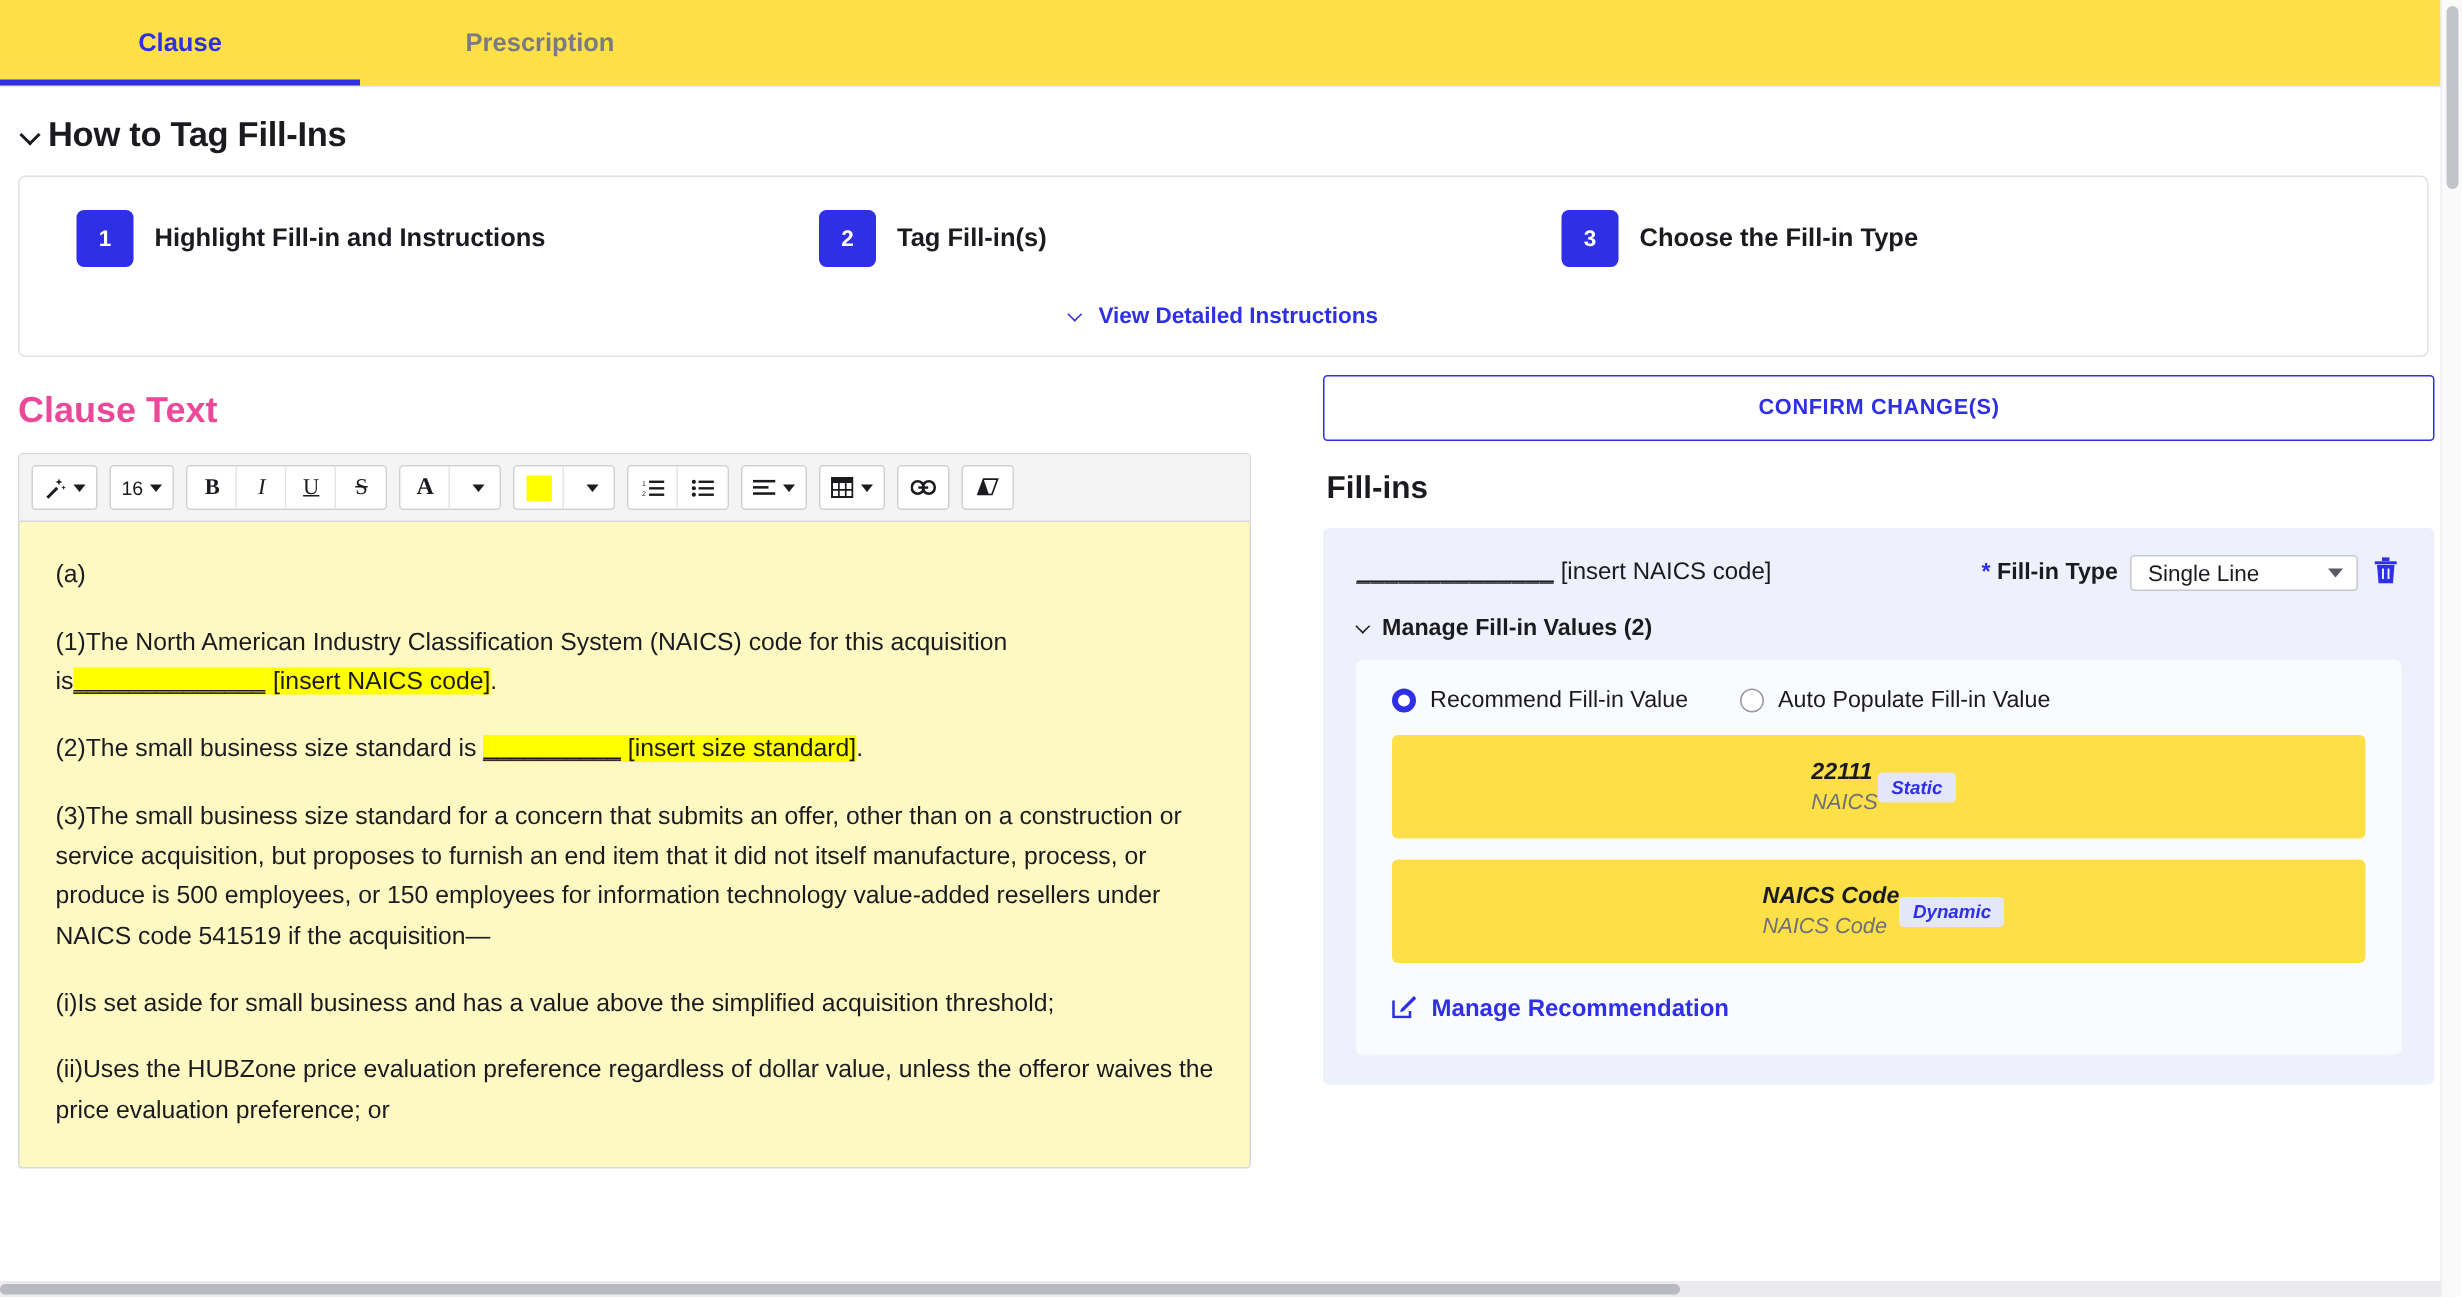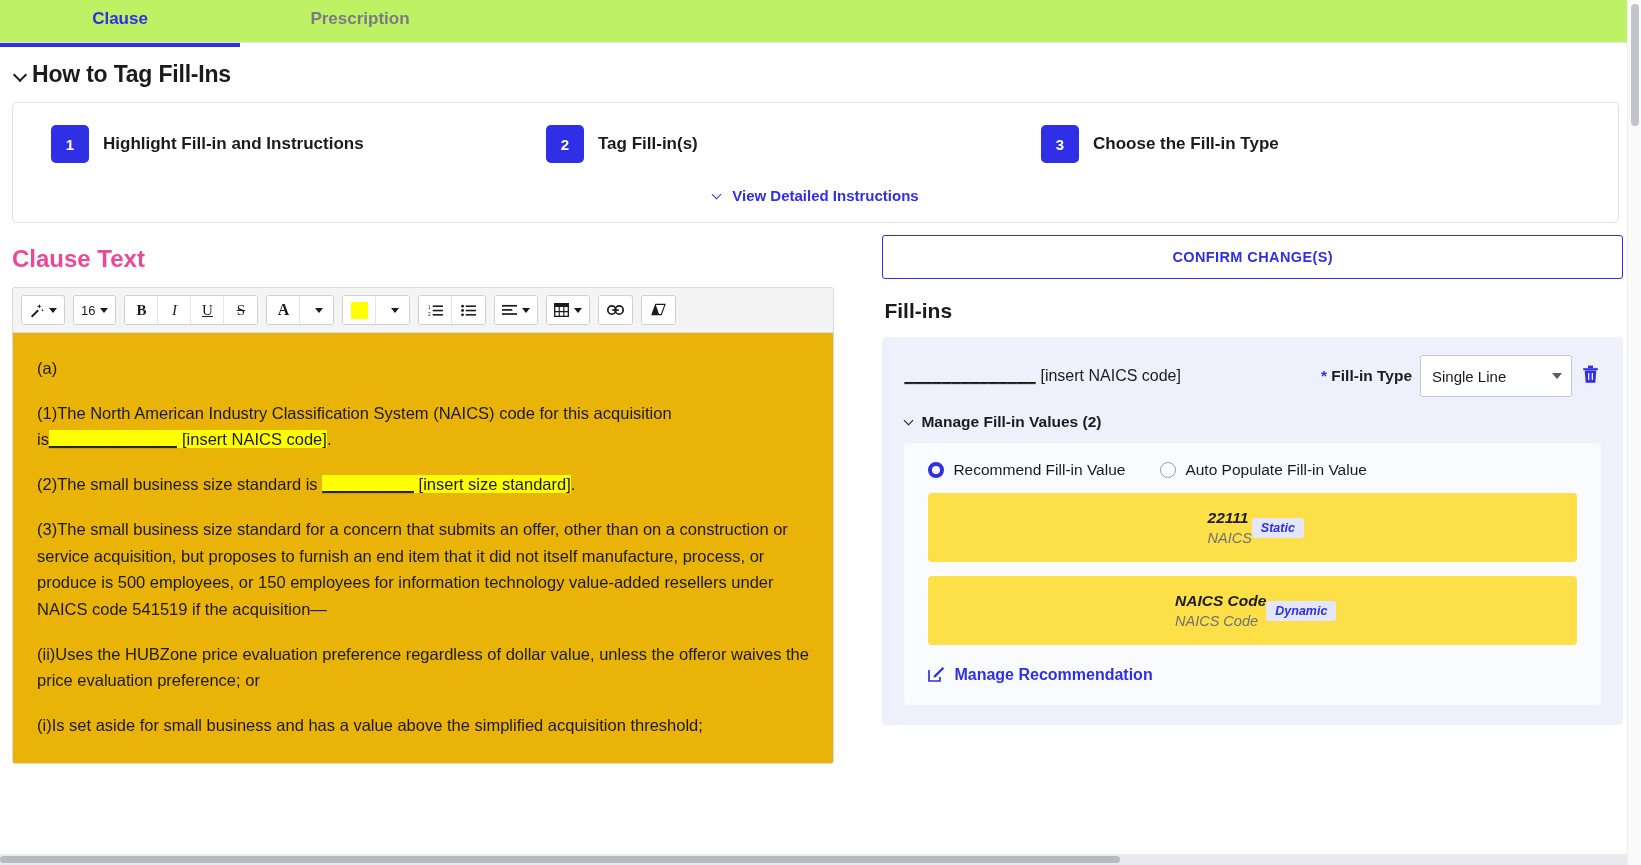--- a/index.html
+++ b/index.html
@@ -16,24 +16,24 @@
     width: 1641px;
     height: 865px;
     background: #ffffff;
     overflow: hidden;
   }
 
   
   .tabbar {
     position: relative;
     display: flex;
-    align-items: center;
-    height: 43px;
+    align-items: flex-end;
+    height: 58px;
     border-bottom: 1px solid #e3e3e8;
-    background: #bef264;
+    background: #fde047;
     padding-left: 0;
   }
   .tab {
     width: 240px;
     text-align: center;
     font-size: 17px;
     font-weight: bold;
     padding: 14px 0 18px 0;
     color: #7a7a85;
     cursor: pointer;
@@ -148,21 +148,21 @@
     font-weight: bold;
     color: #ec4899;
     margin: 10px 0 14px 0;
   }
 
   
   .editor {
     border: 1px solid #d8d8de;
     border-radius: 3px;
     width: 822px;
-    background: #eab308;
+    background: #fef9c3;
   }
   .toolbar {
     display: flex;
     align-items: center;
     gap: 0;
     background: #f4f4f5;
     border-bottom: 1px solid #d8d8de;
     padding: 7px 8px;
     flex-wrap: nowrap;
   }
@@ -267,21 +267,21 @@
   .fillin-label .ul { text-decoration: underline; letter-spacing: 0.5px; }
   .fillin-type-label {
     font-size: 15.5px;
     font-weight: bold;
     color: #1b1b1f;
     white-space: nowrap;
   }
   .req-star { color: #2f2fe6; font-weight: bold; }
   .select-box {
     width: 152px;
-    height: 42px;
+    height: 24px;
     border: 1px solid #c7c7cf;
     border-radius: 3px;
     background: #fff;
     display: flex;
     align-items: center;
     justify-content: space-between;
     padding: 0 9px 0 11px;
     font-size: 15px;
     color: #1b1b1f;
     cursor: pointer;
@@ -570,22 +570,22 @@
             </button>
           </div>
 
         </div>
 
         <div class="editor-body">
           <p><span>(a)</span></p>
           <p><span>(1)The North American Industry Classification System (NAICS) code for this acquisition is</span><span class="hl blankline">______________</span><span class="hl"> [insert NAICS code]</span><span>.</span></p>
           <p><span>(2)The small business size standard is </span><span class="hl blankline">__________</span><span class="hl"> [insert size standard]</span><span>.</span></p>
           <p><span>(3)The small business size standard for a concern that submits an offer, other than on a construction or service acquisition, but proposes to furnish an end item that it did not itself manufacture, process, or produce is 500 employees, or 150 employees for information technology value-added resellers under NAICS code 541519 if the acquisition—</span></p>
+          <p><span>(i)Is set aside for small business and has a value above the simplified acquisition threshold;</span></p>
           <p><span>(ii)Uses the HUBZone price evaluation preference regardless of dollar value, unless the offeror waives the price evaluation preference; or</span></p>
-          <p><span>(i)Is set aside for small business and has a value above the simplified acquisition threshold;</span></p>
           <p><span>(iii)Is an 8(a), HUBZone, service-disabled veteran-owned, economically disadvantaged women-owned,</span></p>
         </div>
       </div>
     </div>
 
     <div class="right-col">
       <button class="confirm-btn">CONFIRM CHANGE(S)</button>
 
       <div class="fillins-title">Fill-ins</div>
 

